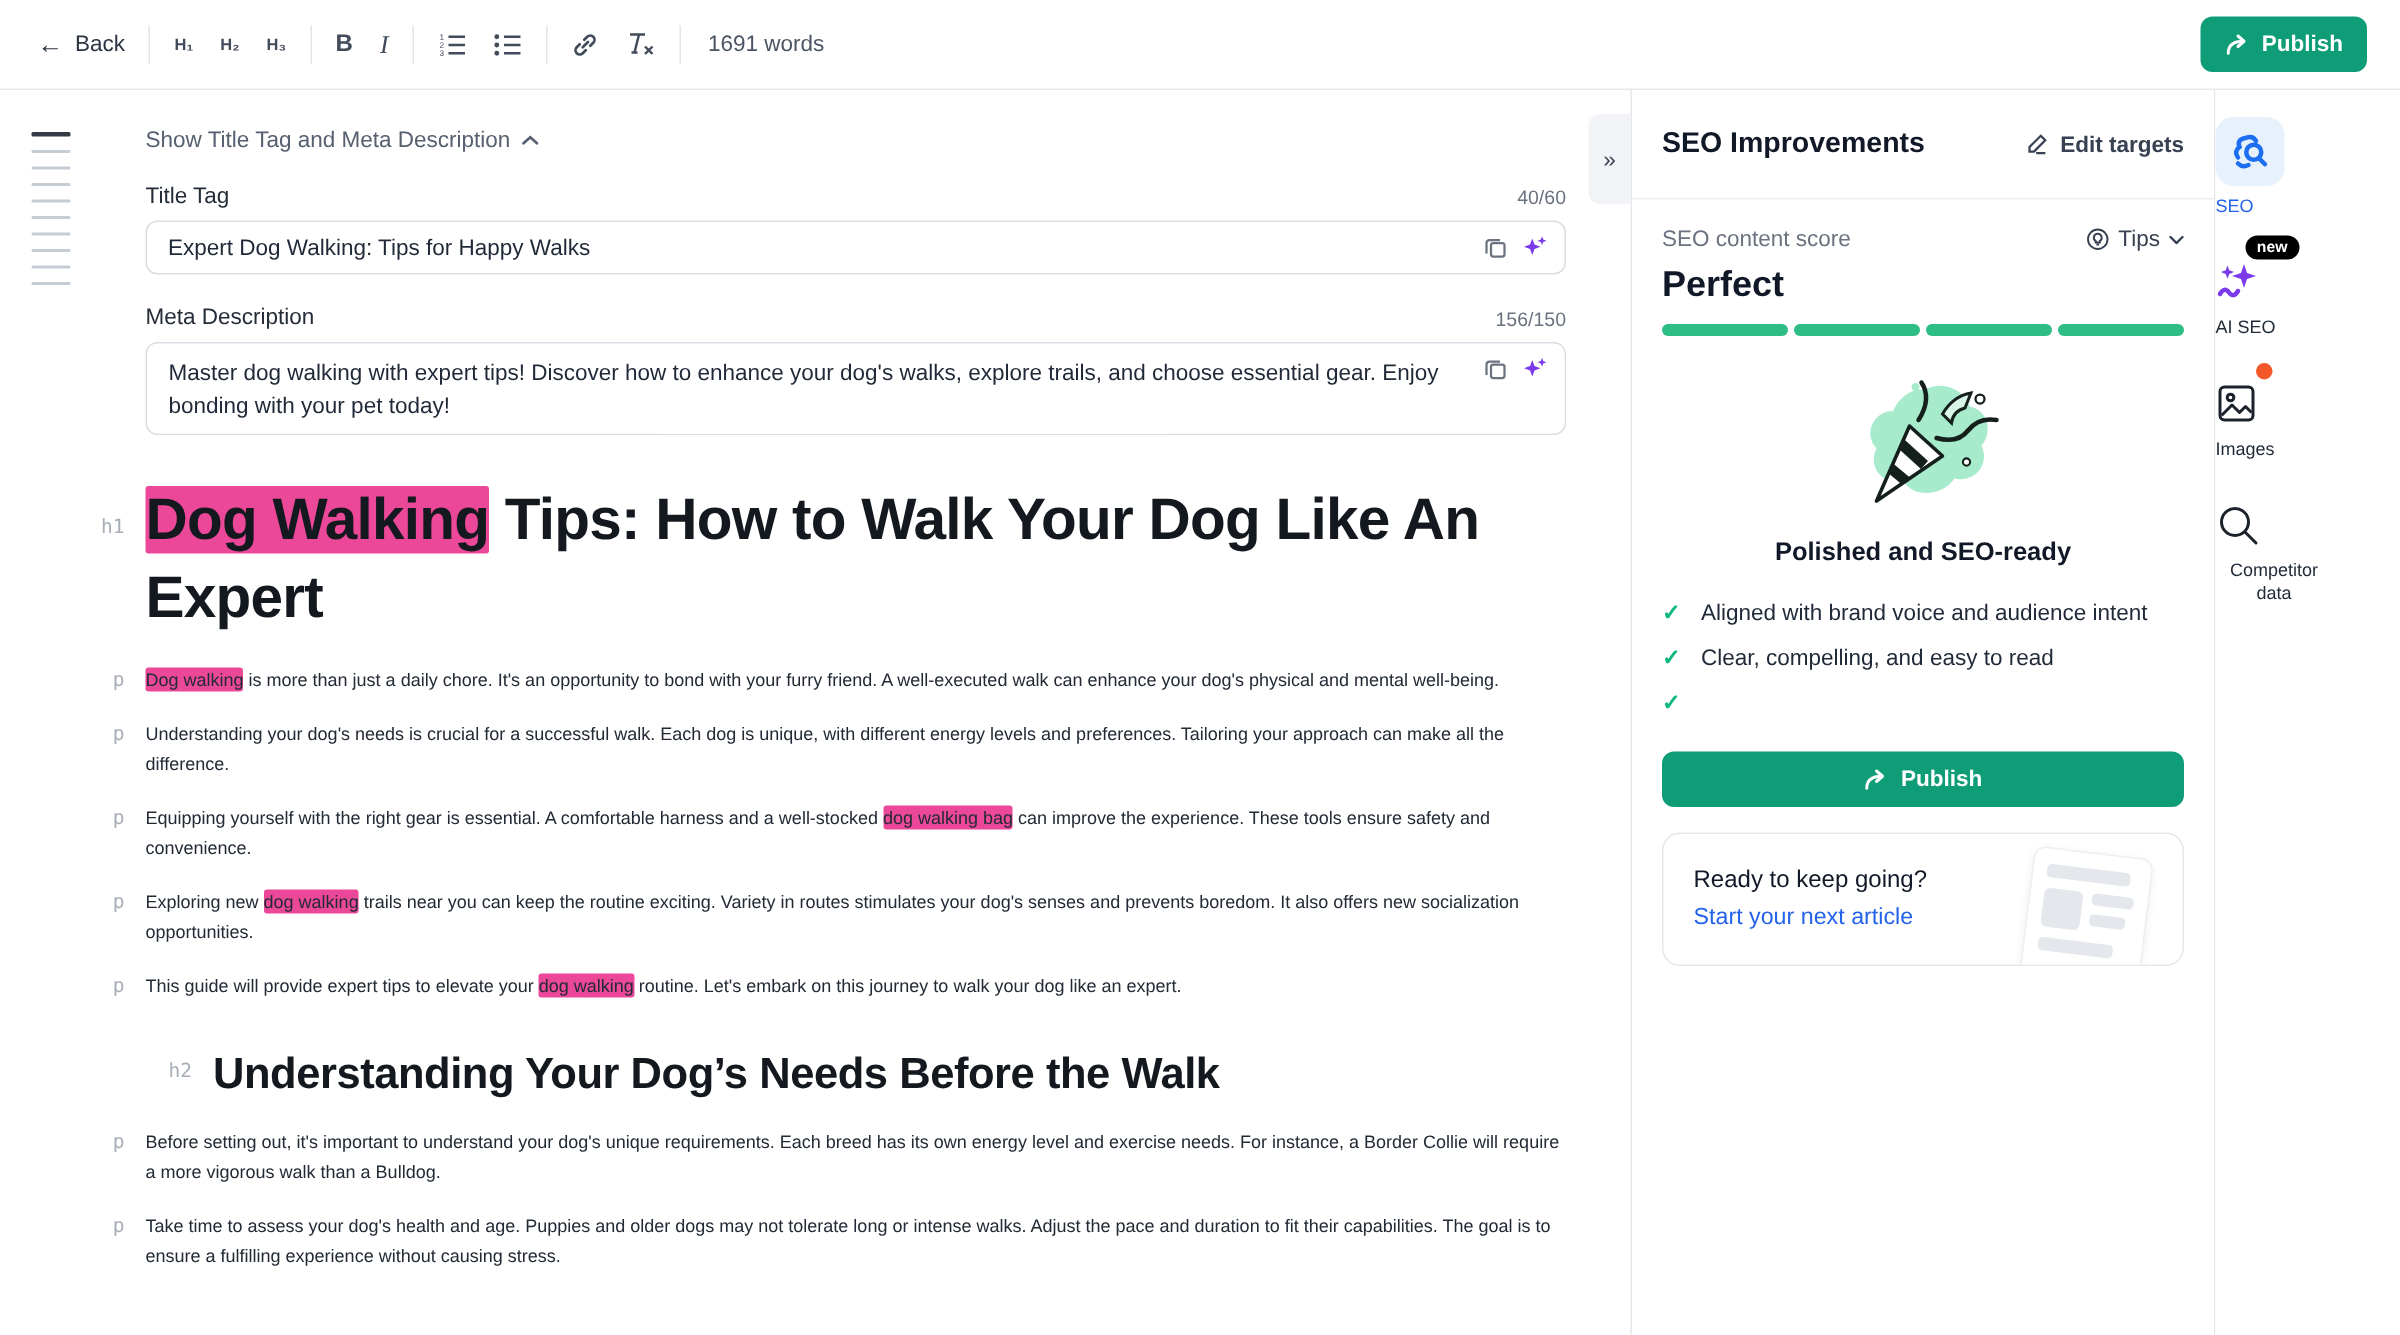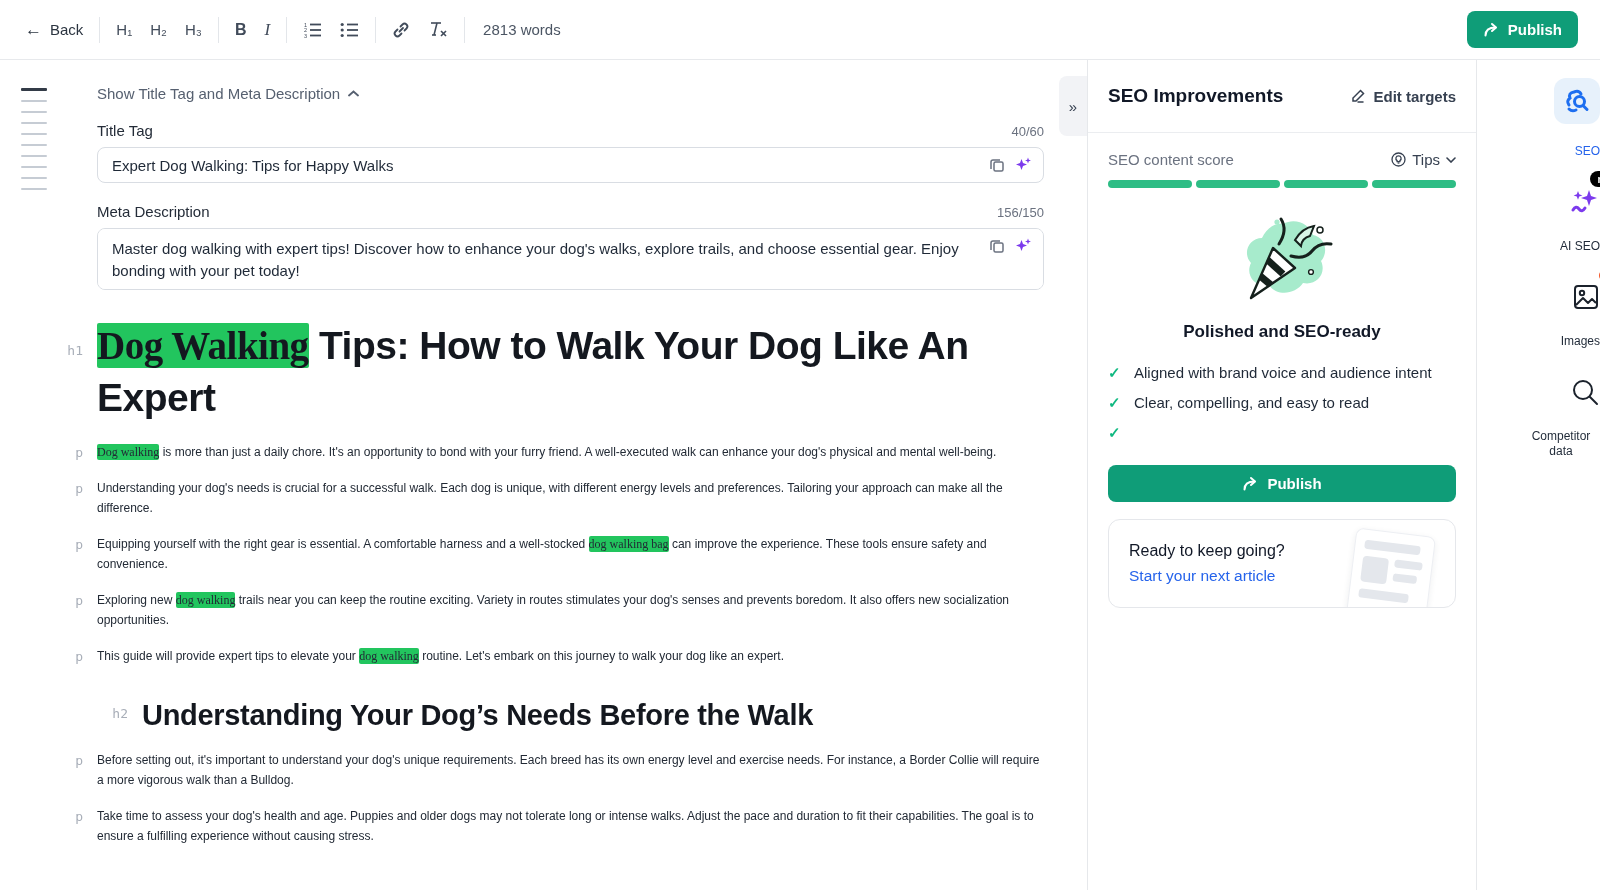--- a/index.html
+++ b/index.html
@@ -10,21 +10,21 @@
   
   .toolbar { height:60px; flex:0 0 60px; display:flex; align-items:center;
     border-bottom:1px solid #e7e9ec; padding:0 22px 0 25px; background:#fff; }
   .tb-group { display:flex; align-items:center; gap:18px; }
   .tb-sep { width:1px; height:26px; background:#e3e6ea; margin:0 16px; }
   .back-btn { display:flex; align-items:center; gap:8px; font-size:15px; color:#2b3440;
     cursor:pointer; background:none; border:none; font-family:inherit; }
   .back-arrow { font-size:17px; color:#2b3440; }
   .tb-btn { background:none; border:none; cursor:pointer; color:#414b5a; font-size:15px;
     font-family:inherit; display:flex; align-items:center; }
-  .h-btn { font-weight:400; font-size:15px; letter-spacing:0; }
+  .h-btn { font-weight:700; font-size:11px; letter-spacing:0; }
   .bold-btn { font-weight:700; font-size:16px; }
   .italic-btn { font-style:italic; font-family:"Liberation Serif", serif; font-size:17px; }
   .tb-icon svg { display:block; }
   .word-count { font-size:15px; color:#4b5563; margin-left:2px; }
   .toolbar-spacer { flex:1; }
   .publish-btn { background:#0F9D78; color:#fff; border:none; border-radius:8px;
     height:37px; padding:0 16px; font-size:15px; font-weight:600; font-family:inherit;
     display:flex; align-items:center; gap:8px; cursor:pointer; }
   .publish-btn svg { display:block; }
 
@@ -64,21 +64,21 @@
     font-family:"DejaVu Sans Mono", monospace; font-size:13px; color:#a8aeb8; }
   .block.h1 { margin-bottom:18px; }
   .block.h1 .marker { padding-top:23px; }
   .block.h1 h1 { font-size:39px; line-height:52px; font-weight:700; color:#14181f; letter-spacing:-.5px; }
   .block.h2 { margin:30px 0 16px; }
   .block.h2 .marker { padding-top:10px; }
   .block.h2 h2 { font-size:29px; line-height:38px; font-weight:700; color:#14181f; letter-spacing:-.3px; }
   .block.p { margin-bottom:16px; }
   .block.p .marker { padding-top:3px; }
   .block.p p { font-size:12px; line-height:20px; color:#222a35; }
-  .hl { background:#22c55e; border-radius:2px; padding:1px 0;font-family:Liberation Serif, serif; }
+  .hl { background:#ec4899; border-radius:2px; padding:1px 0; }
 
   .collapse-btn { position:absolute; right:0; top:16px; width:28px; height:60px;
     background:#f2f3f6; border:none; border-radius:8px 0 0 8px; cursor:pointer;
     font-size:15px; color:#374151; display:flex; align-items:center; justify-content:center; }
 
   
   .sb-header { height:73px; display:flex; align-items:center; justify-content:space-between;
     padding:0 20px; border-bottom:1px solid #ebedf0; }
   .sb-title { font-size:19px; font-weight:700; color:#111827; }
   .edit-targets { display:flex; align-items:center; gap:7px; font-size:15px; color:#374151;
@@ -111,21 +111,21 @@
     border:1px solid #edeff3; border-radius:8px; transform:rotate(7deg);
     box-shadow:0 2px 6px rgba(40,50,60,.08); padding:10px 9px; }
   .doc-illus .bar { background:#e4e7ec; border-radius:3px; height:9px; margin-bottom:7px; }
   .doc-illus .row { display:flex; gap:6px; margin-bottom:7px; }
   .doc-illus .sq { width:26px; height:26px; background:#e4e7ec; border-radius:4px; }
   .doc-illus .col { flex:1; display:flex; flex-direction:column; gap:6px; }
   .doc-illus .col .bar { height:8px; margin:0; }
 
   
   .rail { display:flex; flex-direction:column; align-items:center; padding-top:18px; }
-  .rail-item { display:flex; flex-direction:column; align-items:flex-end; cursor:pointer; margin-bottom:26px; position:relative; width:100%;gap:14px; }
+  .rail-item { display:flex; flex-direction:column; align-items:flex-start; cursor:pointer; margin-bottom:26px; position:relative; width:100%; }
   .rail-label { font-size:12px; color:#1f2937; margin-top:6px; text-align:center; line-height:15px; max-width:78px; }
   .rail-item.active .rail-label { color:#2563EB; }
   .seo-tile { width:46px; height:46px; background:#E7F1FB; border-radius:12px;
     display:flex; align-items:center; justify-content:center; }
   .icon-wrap { position:relative; display:flex; align-items:center; justify-content:center; height:34px; }
   .new-badge { position:absolute; top:-14px; right:-26px; background:#000000; color:#fff;
     font-size:10.5px; font-weight:600; padding:2px 8px; border-radius:9px; }
   .notif-dot { position:absolute; top:-10px; right:-10px; width:11px; height:11px;
     border-radius:50%; background:#F4582A; }
 </style>
@@ -196,21 +196,21 @@
               <line x1="3" y1="2" x2="13" y2="2"></line>
               <line x1="9" y1="2" x2="6" y2="14"></line>
               <line x1="4" y1="14" x2="8" y2="14"></line>
               <line x1="13" y1="10" x2="18" y2="15"></line>
               <line x1="18" y1="10" x2="13" y2="15"></line>
             </g>
           </svg>
       </button>
     </div>
     <span class="tb-sep"></span>
-    <span class="word-count">2813 words</span>
+    <span class="word-count">1691 words</span>
     <span class="toolbar-spacer"></span>
     <button class="publish-btn">
       <svg width="17" height="16" viewBox="0 0 17 16" fill="none" stroke="#fff" stroke-width="2" stroke-linecap="round" stroke-linejoin="round">
           <path d="M2.5 13.5 C2.5 8 6 5.5 12.5 5.5"></path>
           <path d="M9 2 l4 3.5 -4 3.5"></path>
         </svg>
       <span>Publish</span>
     </button>
   </header>
 
@@ -345,20 +345,21 @@
                 <circle cx="7.5" cy="7.5" r="6.5"></circle>
                 <path d="M7.5 3.8 a2.6 2.6 0 0 1 1.4 4.8 l0 1 h-2.8 l0 -1 a2.6 2.6 0 0 1 1.4 -4.8 Z"></path>
                 <line x1="6.6" y1="11" x2="8.4" y2="11"></line>
               </svg>
             <span>Tips</span>
             <svg width="10" height="6" viewBox="0 0 10 6" fill="none" stroke="#374151" stroke-width="1.6" stroke-linecap="round">
                 <path d="M1 1 L5 5 L9 1"></path>
               </svg>
           </button>
         </div>
+        <div class="score-value">Perfect</div>
         <div class="score-bar" id="score-bar">
             <div class="seg"></div>
             <div class="seg"></div>
             <div class="seg"></div>
             <div class="seg"></div>
           </div>
 
         <div class="celebration">
           <svg width="122" height="96" viewBox="0 0 122 96">
             <path d="M62 10 c12 -7 27 0 30 11 c12 2 16 17 8 26 c6 13 -5 25 -18 22 c-8 12 -27 13 -34 2 c-14 3 -24 -10 -18 -22 c-9 -10 -2 -25 11 -25 c4 -9 13 -16 21 -14 z" fill="#A7EBCC"></path>

